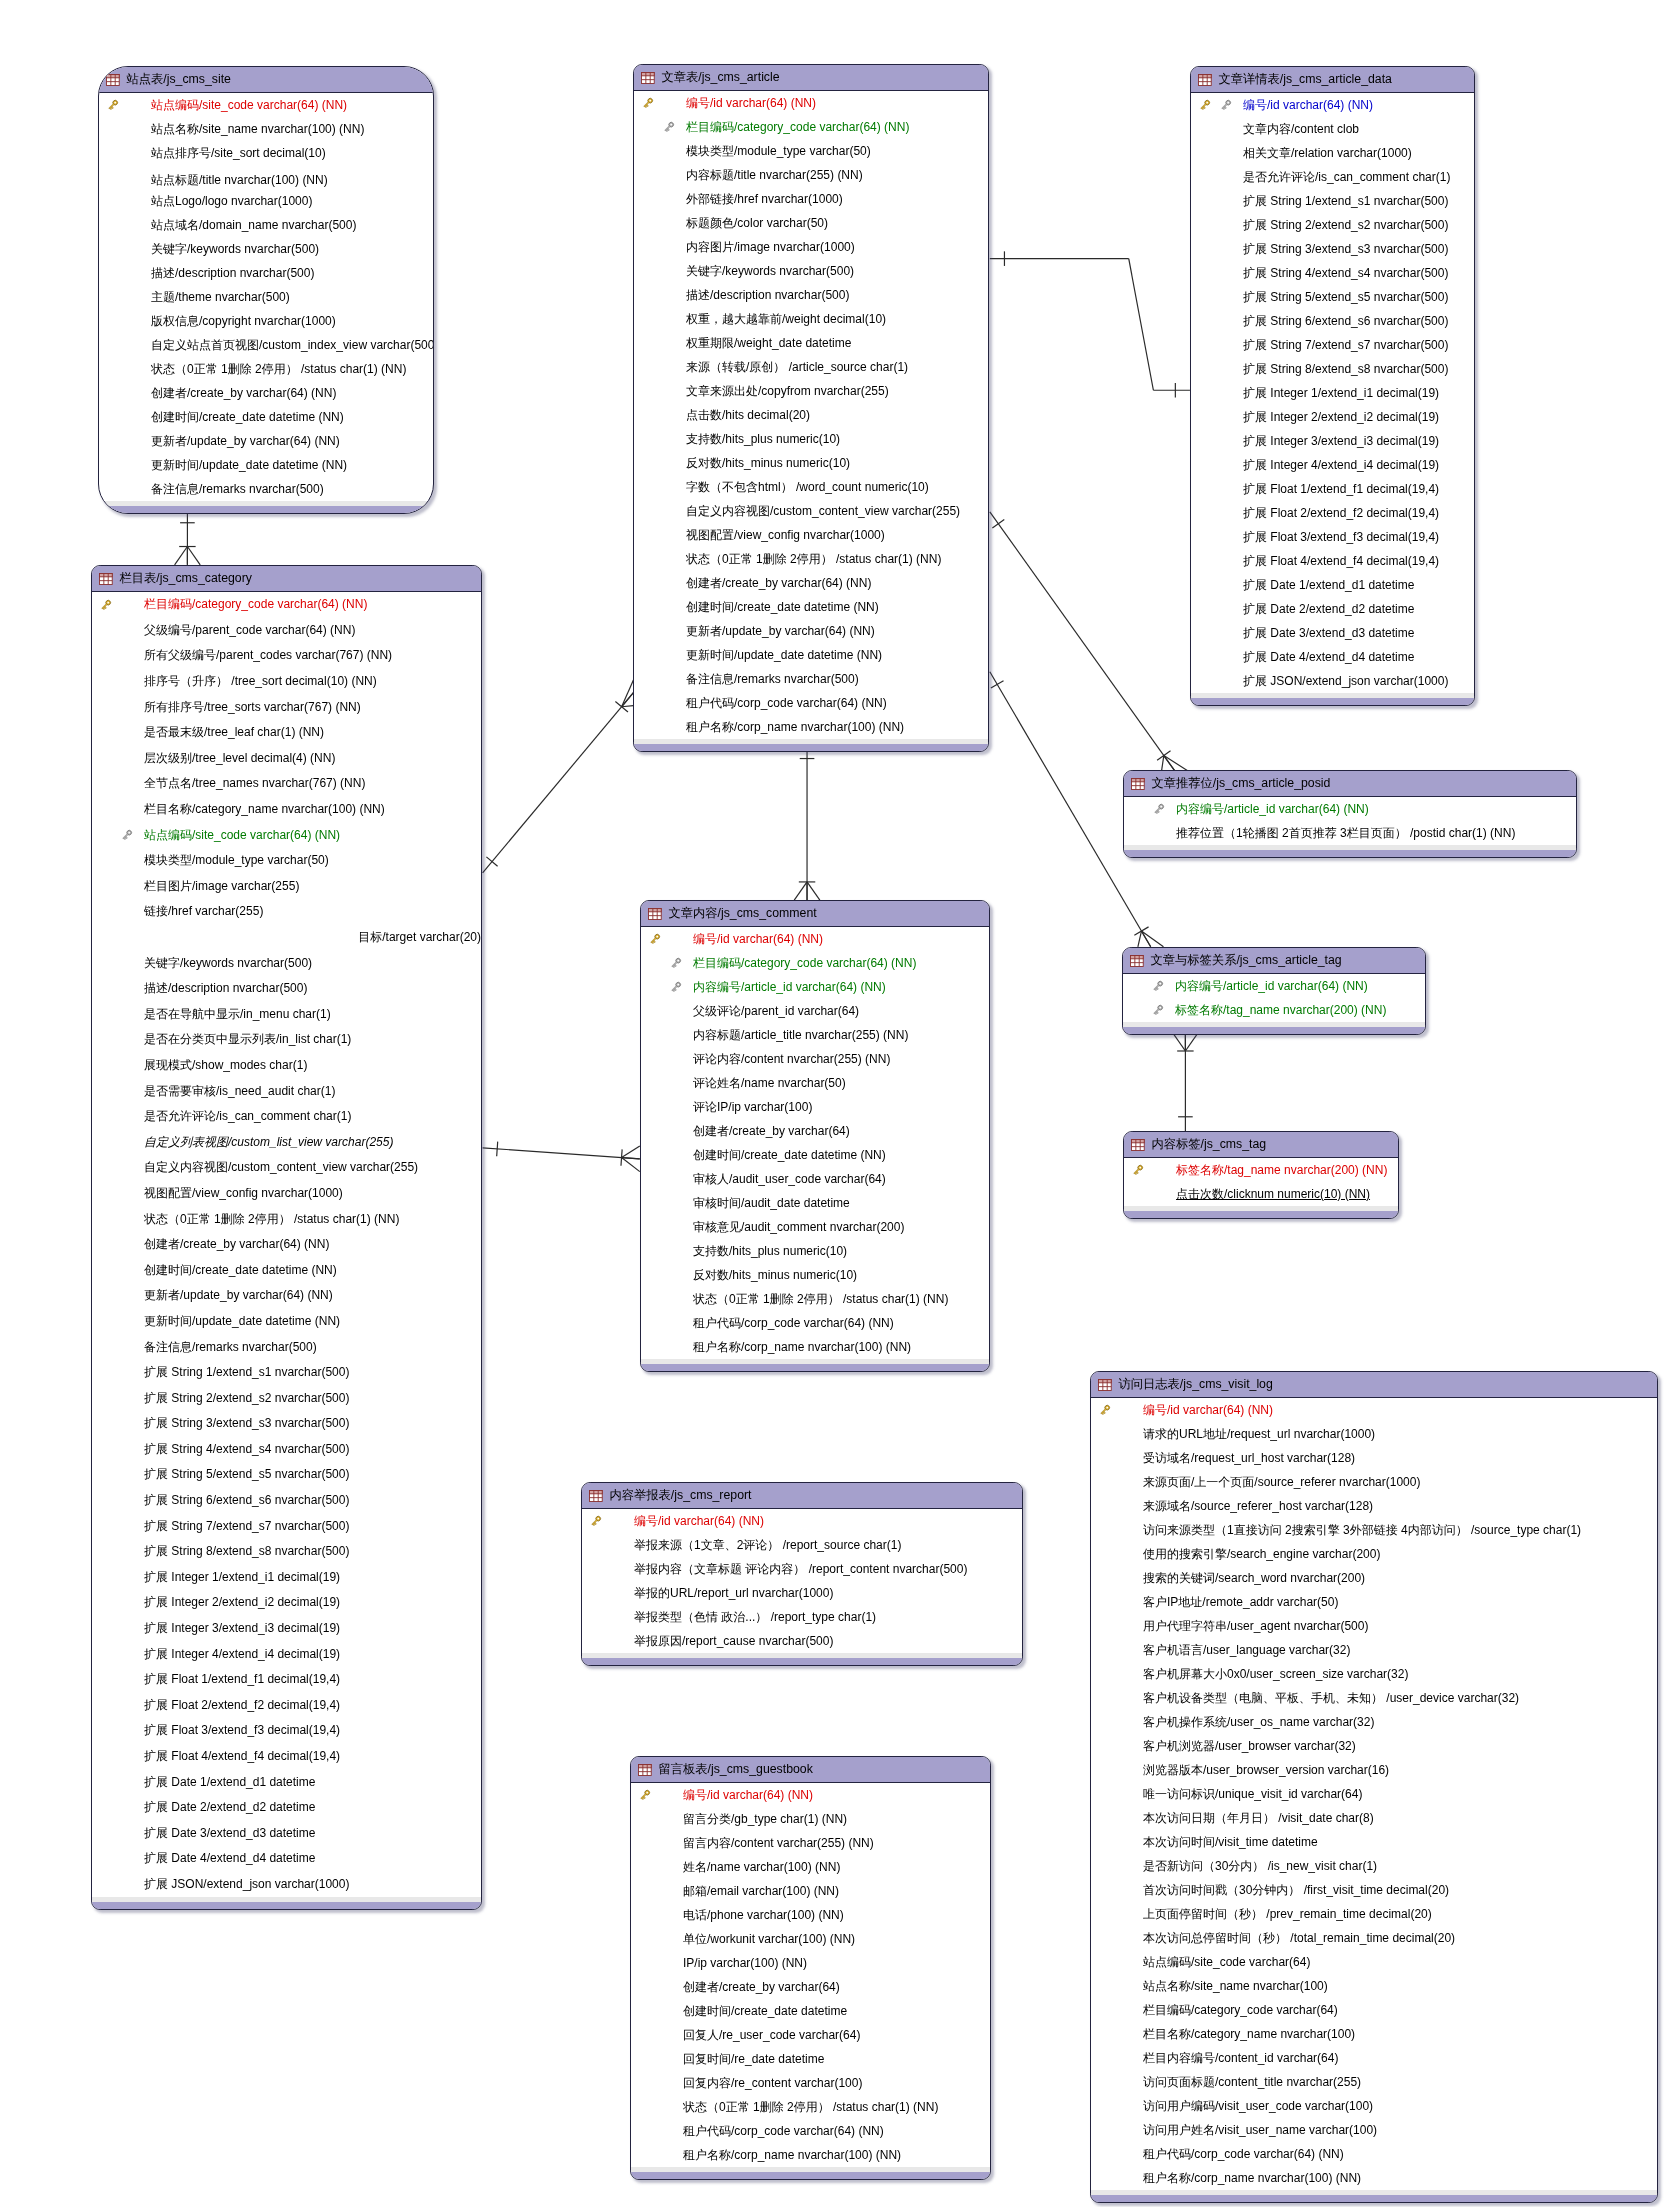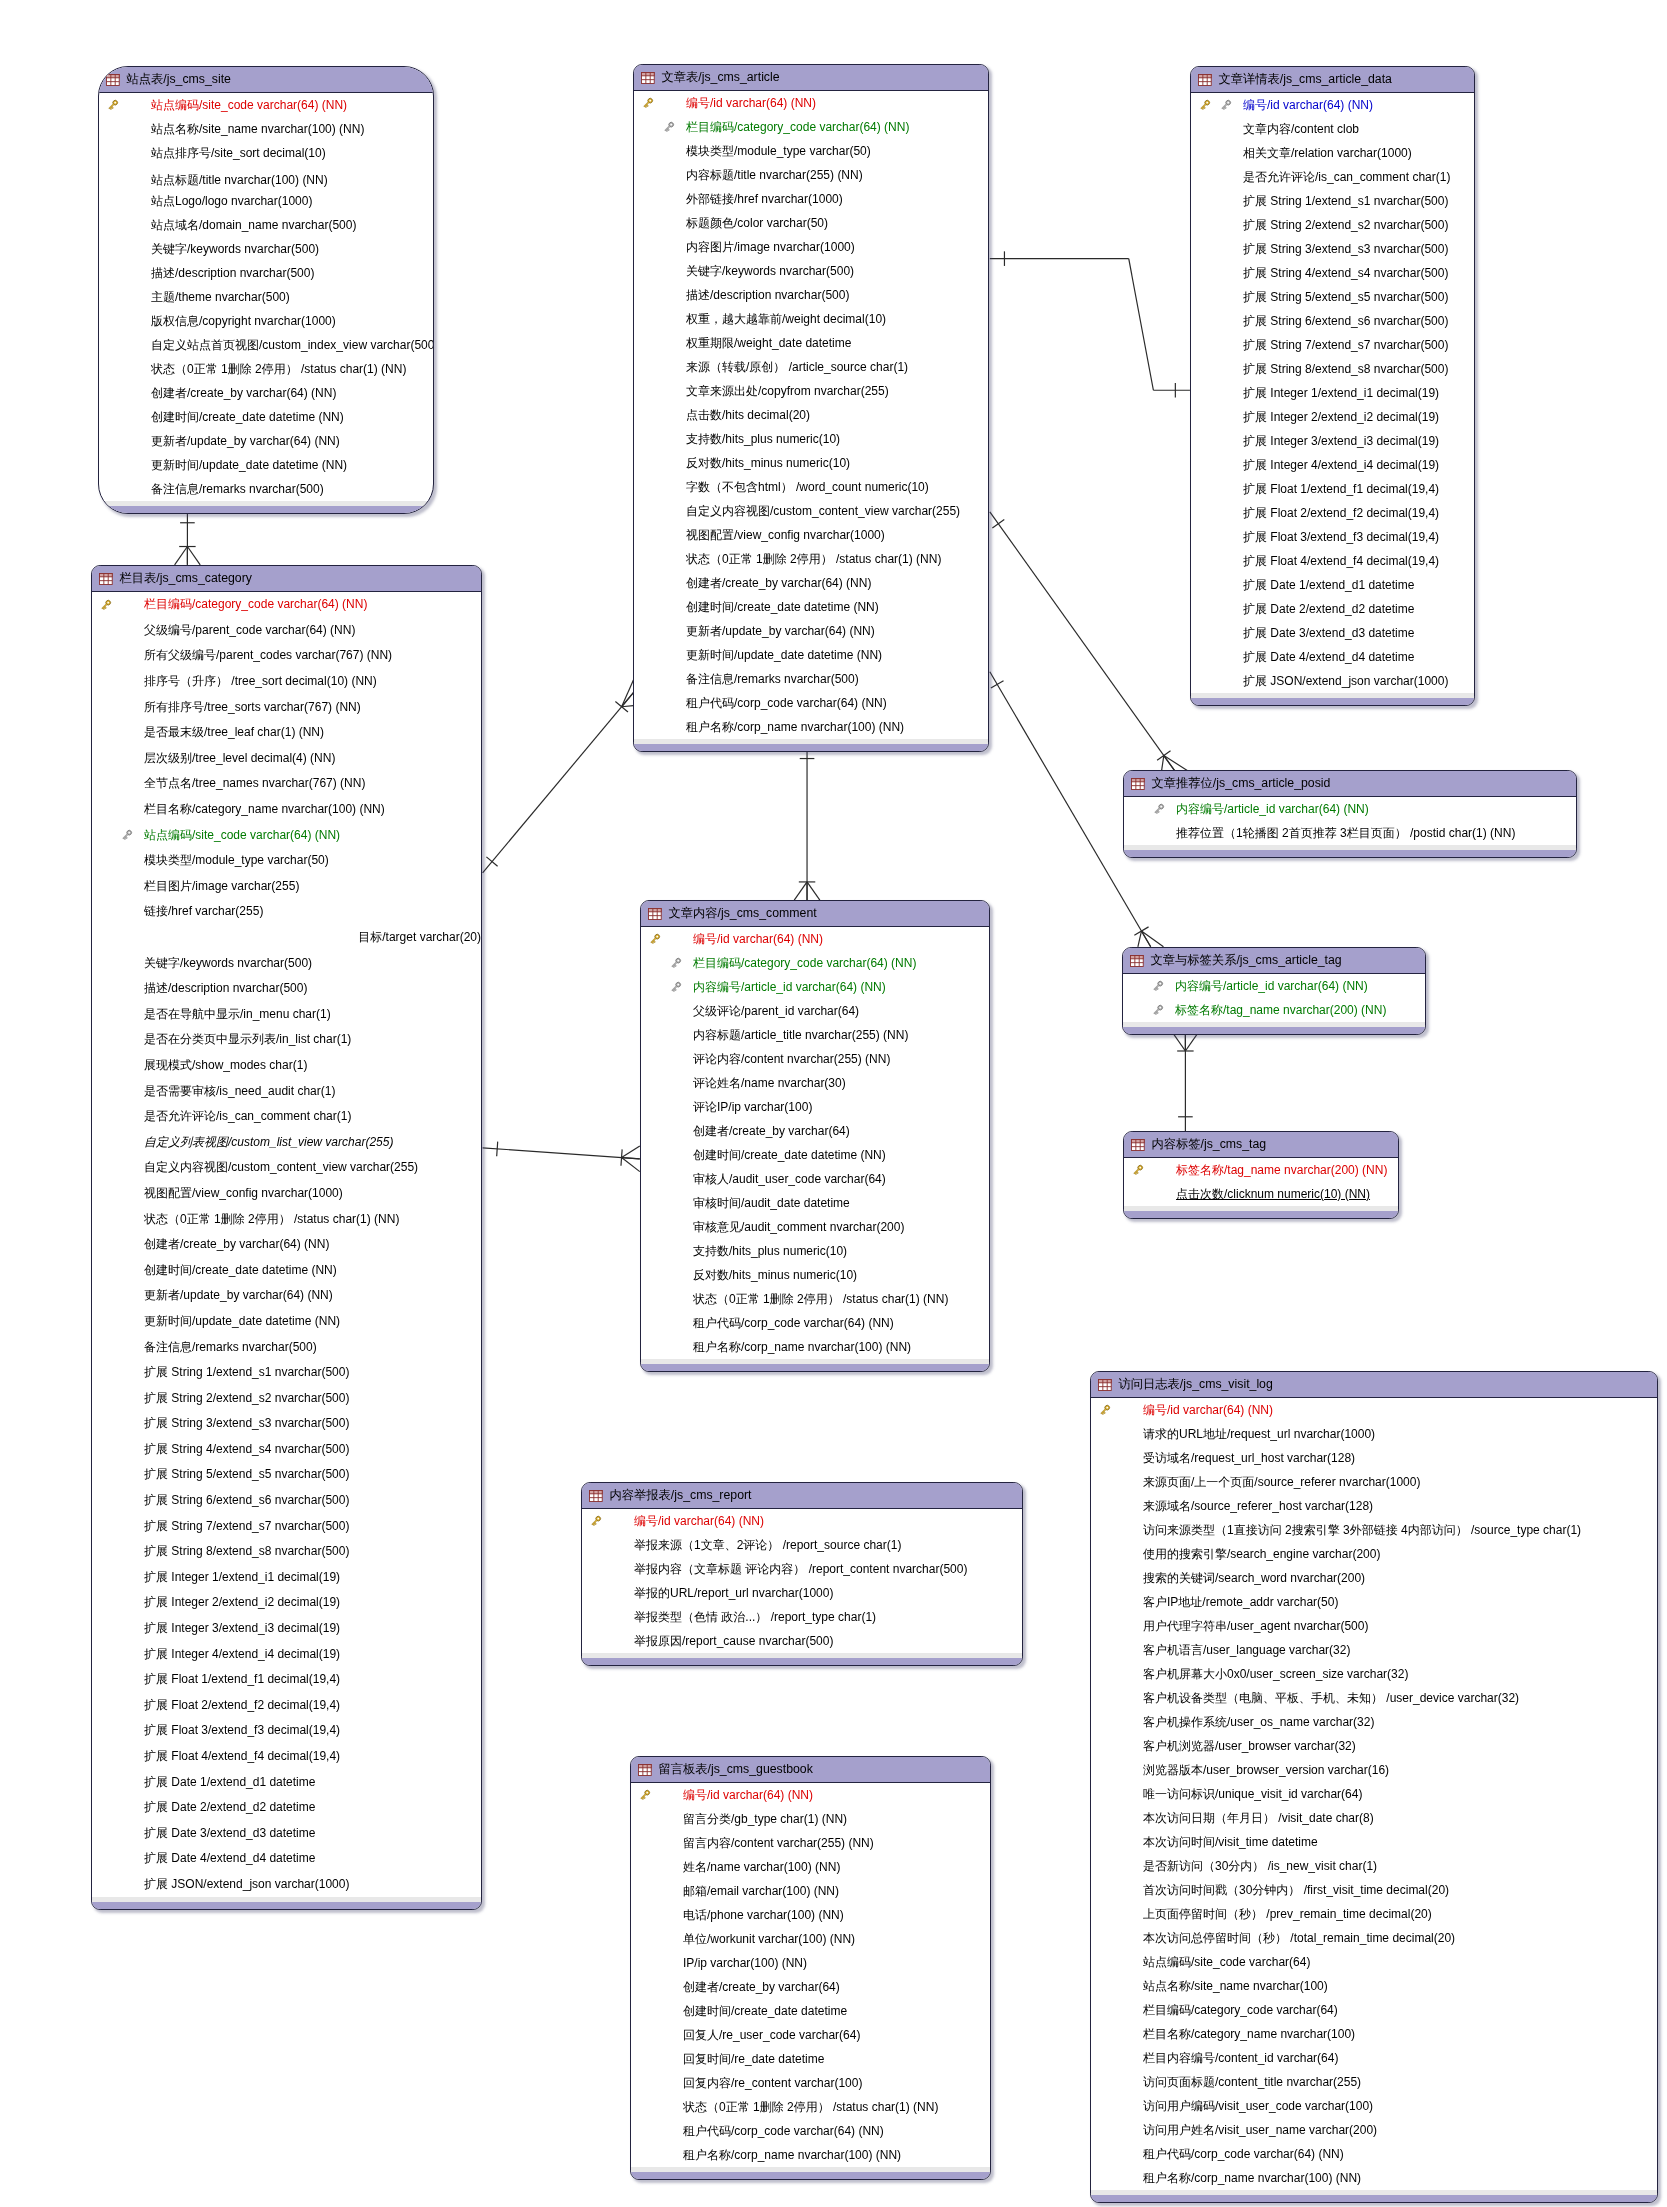--- a/index.html
+++ b/index.html
@@ -760,21 +760,21 @@
         <div class="trow" style="height: 24px;">
           <span class="ftext">父级评论/parent_id varchar(64)</span>
         </div>
         <div class="trow" style="height: 24px;">
           <span class="ftext">内容标题/article_title nvarchar(255) (NN)</span>
         </div>
         <div class="trow" style="height: 24px;">
           <span class="ftext">评论内容/content nvarchar(255) (NN)</span>
         </div>
         <div class="trow" style="height: 24px;">
-          <span class="ftext">评论姓名/name nvarchar(30)</span>
+          <span class="ftext">评论姓名/name nvarchar(50)</span>
         </div>
         <div class="trow" style="height: 24px;">
           <span class="ftext">评论IP/ip varchar(100)</span>
         </div>
         <div class="trow" style="height: 24px;">
           <span class="ftext">创建者/create_by varchar(64)</span>
         </div>
         <div class="trow" style="height: 24px;">
           <span class="ftext">创建时间/create_date datetime (NN)</span>
         </div>
@@ -1039,21 +1039,21 @@
         <div class="trow" style="height: 24px;">
           <span class="ftext">栏目内容编号/content_id varchar(64)</span>
         </div>
         <div class="trow" style="height: 24px;">
           <span class="ftext">访问页面标题/content_title nvarchar(255)</span>
         </div>
         <div class="trow" style="height: 24px;">
           <span class="ftext">访问用户编码/visit_user_code varchar(100)</span>
         </div>
         <div class="trow" style="height: 24px;">
-          <span class="ftext">访问用户姓名/visit_user_name varchar(200)</span>
+          <span class="ftext">访问用户姓名/visit_user_name varchar(100)</span>
         </div>
         <div class="trow" style="height: 24px;">
           <span class="ftext">租户代码/corp_code varchar(64) (NN)</span>
         </div>
         <div class="trow" style="height: 24px;">
           <span class="ftext">租户名称/corp_name nvarchar(100) (NN)</span>
         </div>
       </div>
       <div class="strip-gray"></div>
       <div class="strip-lav" style="background: rgb(165, 160, 204);"></div>

